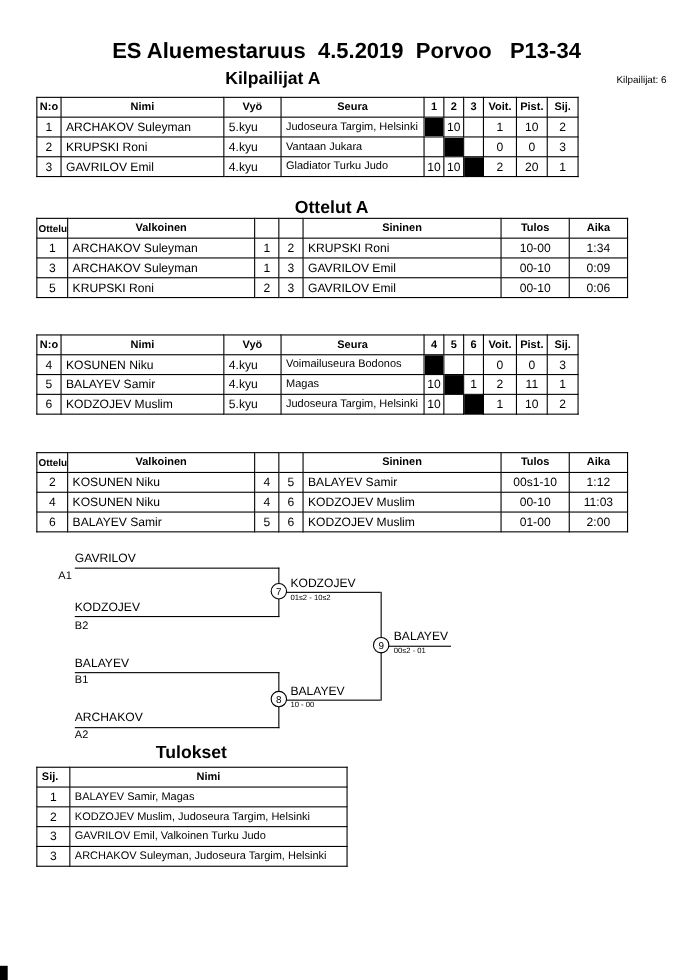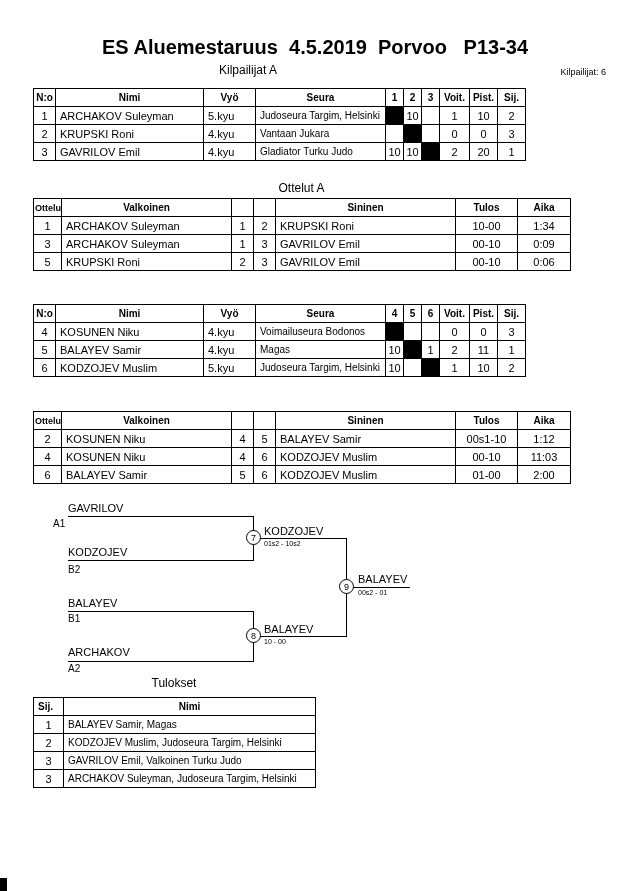--- a/index.html
+++ b/index.html
@@ -6,21 +6,21 @@
   html, body { background: #ffffff; }
   .page {
     position: relative; width: 630px; height: 891px; background: #ffffff;
     font-family: "Liberation Sans", sans-serif; color: #000; overflow: hidden;
   }
   .title {
     position: absolute; left: 0; top: 36px; width: 630px; text-align: center;
     font-weight: bold; font-size: 20px; white-space: pre;
   }
   .count-label { position: absolute; top: 67px; right: 24px; font-size: 9px; }
-  .heading { position: absolute; font-weight: normal; font-size: 12px; text-align: center; }
+  .heading { position: absolute; font-weight: bold; font-size: 16px; text-align: center; }
   table.tbl { position: absolute; border-collapse: collapse; table-layout: fixed; background: #fff; }
   .tbl th, .tbl td {
     border: 1px solid #000; height: 18px; padding: 0 2px;
     font-size: 11px; white-space: nowrap; overflow: hidden; vertical-align: middle;
   }
   .tbl th { font-weight: bold; text-align: center; font-size: 10px; padding: 0 1px; }
   .tbl th.th-small { font-size: 9px; }
   .tbl th.l { text-align: left; padding-left: 4px; }
   td.c { text-align: center; }
   td.l { text-align: left; padding-left: 4px; }

